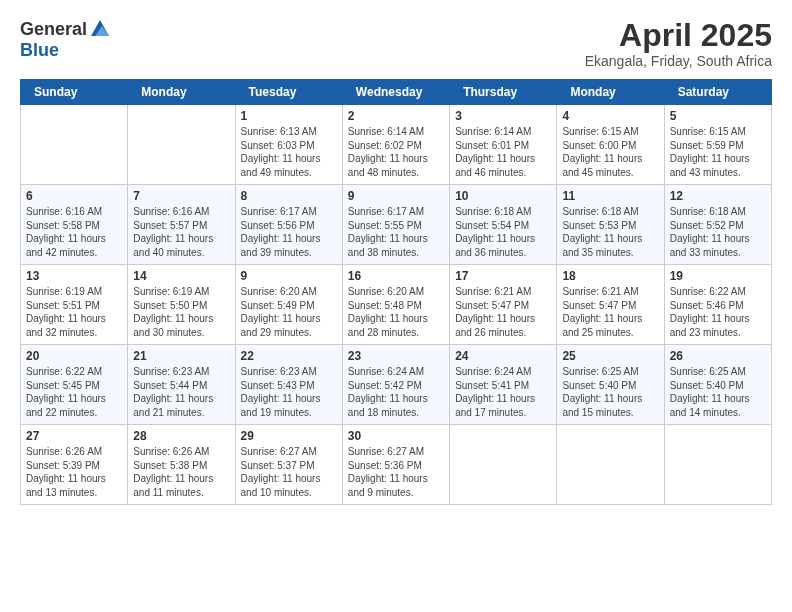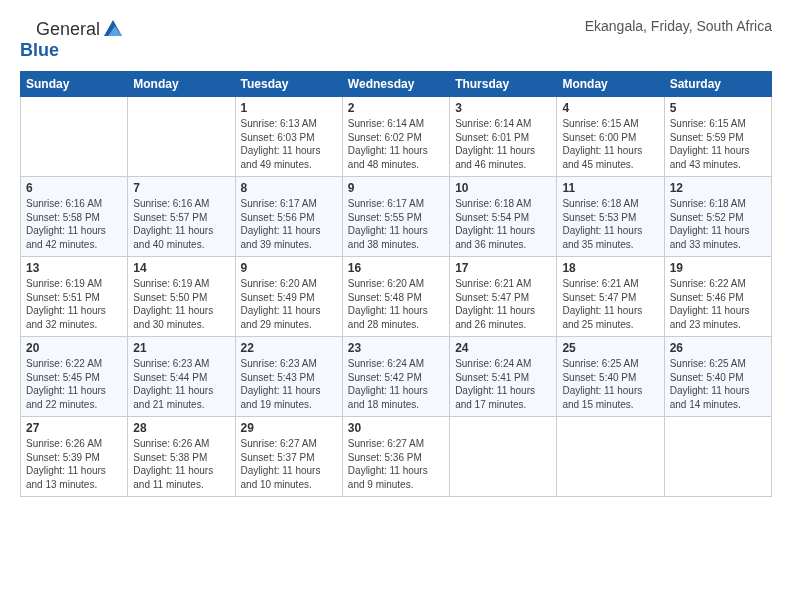--- a/index.html
+++ b/index.html
@@ -24,23 +24,22 @@
     }
     .logo {
       display: flex;
       flex-direction: column;
       align-items: flex-start;
     }
     .logo-text {
       display: flex;
       align-items: center;
       font-size: 18px;
-      font-weight: normal;
+      font-weight: bold;
       color: #333;
-      margin-left: 16px;
     }
     .logo-general { color: #333; }
     .logo-blue { color: #1a5fa8; }
     .logo-icon {
       width: 22px;
       height: 22px;
       margin-left: 2px;
     }
     .title-area {
       text-align: right;
@@ -57,21 +56,21 @@
     }
     .calendar {
       width: 100%;
       border-collapse: collapse;
       table-layout: fixed;
     }
     .calendar th {
       background-color: #1a5fa8;
       color: #fff;
       text-align: left;
-      padding: 5px 5px;
+      padding: 5px 13px;
       font-size: 12px;
       font-weight: bold;
       border: 1px solid #1a5fa8;
     }
     .calendar td {
       border: 1px solid #ccc;
       vertical-align: top;
       padding: 4px 5px;
       height: 80px;
       background: #fff;
@@ -106,20 +105,21 @@
         <svg class="logo-icon" viewBox="0 0 22 22">
           <polygon points="11,2 20,18 2,18" fill="#1a5fa8"></polygon>
           <polygon points="13,8 20,18 6,18" fill="#5ba3e0"></polygon>
         </svg>
       </div>
       <div style="font-size:18px;font-weight:bold;">
         <span class="logo-blue">Blue</span>
       </div>
     </div>
     <div class="title-area">
+      <div class="month-title">April 2025</div>
       <div class="subtitle">Ekangala, Friday, South Africa</div>
     </div>
   </div>
 
   <table class="calendar">
     <thead>
       <tr>
         <th>Sunday</th>
         <th>Monday</th>
         <th>Tuesday</th>

